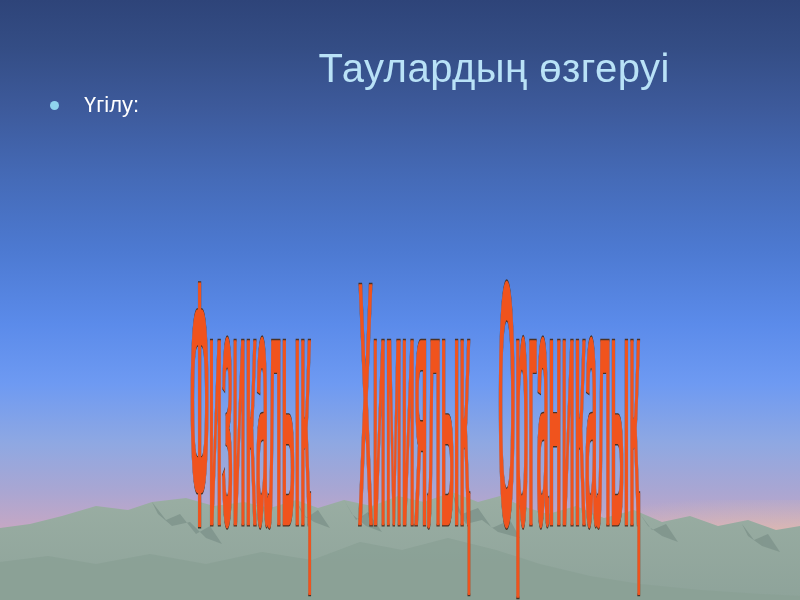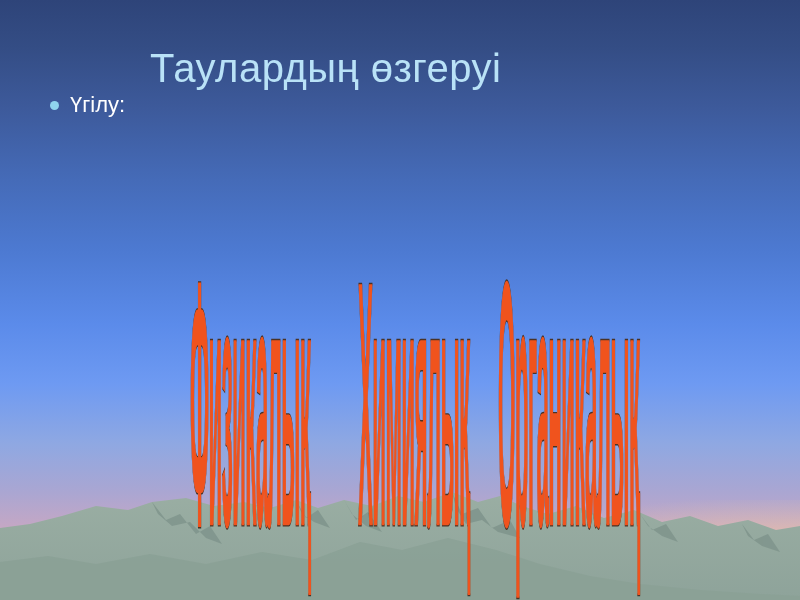--- a/index.html
+++ b/index.html
@@ -71,36 +71,36 @@
     width: 800px;
     height: 120px;
   }
 
   
   #title {
     position: absolute;
     left: 150px;
     top: 44px;
     width: 520px;
-    text-align: left;
+    text-align: right;
     font-size: 40px;
     line-height: 48px;
     letter-spacing: 0.5px;
     color: #b9e2f7;
     white-space: nowrap;
   }
 
   
   #bullet-row {
     position: absolute;
     left: 50px;
     top: 92px;
     display: flex;
     align-items: center;
-    gap: 11px;
+    gap: 25px;
   }
   #bullet-dot {
     width: 9px;
     height: 9px;
     border-radius: 50%;
     background: #8fd4ee;
     flex: none;
   }
   #bullet-text {
     font-size: 22px;

